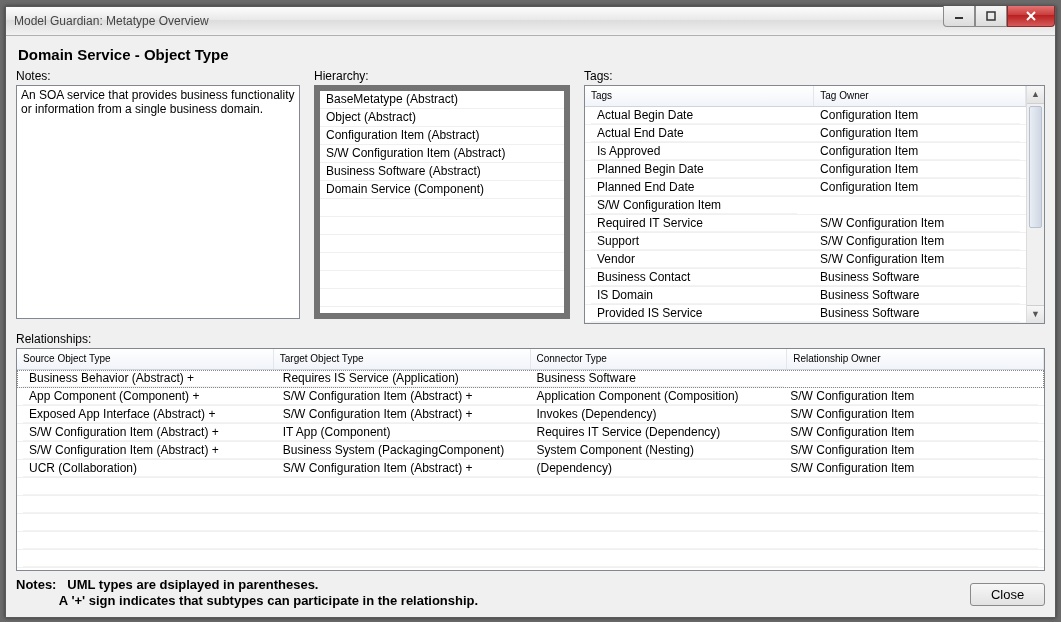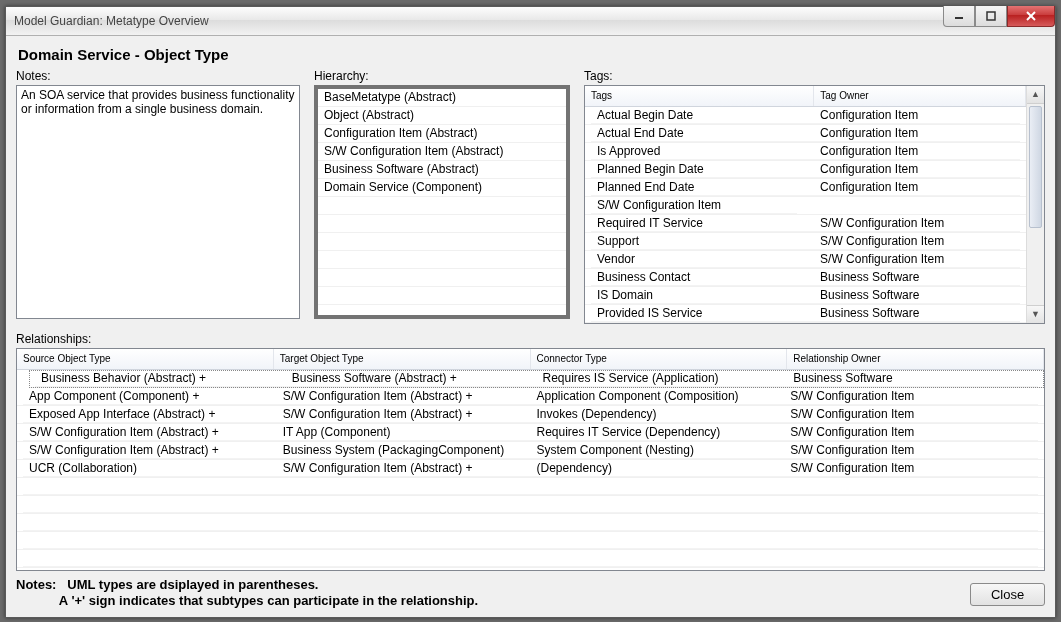--- a/index.html
+++ b/index.html
@@ -95,21 +95,21 @@
     border: 1px solid #828790;
     background: #fff;
     padding: 2px 4px;
     font-size: 12px;
     overflow: hidden;
     box-sizing: border-box;
   }
   .hierarchy-box {
     width: 256px;
     height: 234px;
-    border: 4px solid #737373;
+    border: 6px solid #737373;
     background: #fff;
     box-sizing: border-box;
     overflow: hidden;
   }
   .hierarchy-box .row, .grid .row {
     height: 17px;
     line-height: 17px;
     padding: 0 6px;
     border-bottom: 1px solid #f0f0f0;
     white-space: nowrap;
@@ -196,21 +196,20 @@
   .rel-box {
     flex: 1;
     border: 1px solid #828790;
     background: #fff;
     box-sizing: border-box;
     overflow: hidden;
   }
   .rel-box .selected {
     outline: 1px dotted #888;
     outline-offset: -1px;
-    margin-left: 12px;
   }
 
   .footer {
     display: flex;
     align-items: flex-start;
     justify-content: space-between;
     padding-top: 6px;
   }
   .footer-notes {
     font-size: 13px;
@@ -357,21 +356,20 @@
         <div class="grid">
           <div class="grid-header">
             <div class="col" style="width:25%">Source Object Type</div>
             <div class="col" style="width:25%">Target Object Type</div>
             <div class="col" style="width:25%">Connector Type</div>
             <div class="col" style="width:25%">Relationship Owner</div>
           </div>
           <div class="grid-body" id="rel-body">
               <div class="row selected">
                 <div class="cell" style="width: 25%;">Business Behavior (Abstract) +</div>
-                <div class="cell" style="width: 25%;">Business Software (Abstract) +</div>
                 <div class="cell" style="width: 25%;">Requires IS Service (Application)</div>
                 <div class="cell" style="width: 25%;">Business Software</div>
               </div>
               <div class="row">
                 <div class="cell" style="width: 25%;">App Component (Component) +</div>
                 <div class="cell" style="width: 25%;">S/W Configuration Item (Abstract) +</div>
                 <div class="cell" style="width: 25%;">Application Component (Composition)</div>
                 <div class="cell" style="width: 25%;">S/W Configuration Item</div>
               </div>
               <div class="row">

